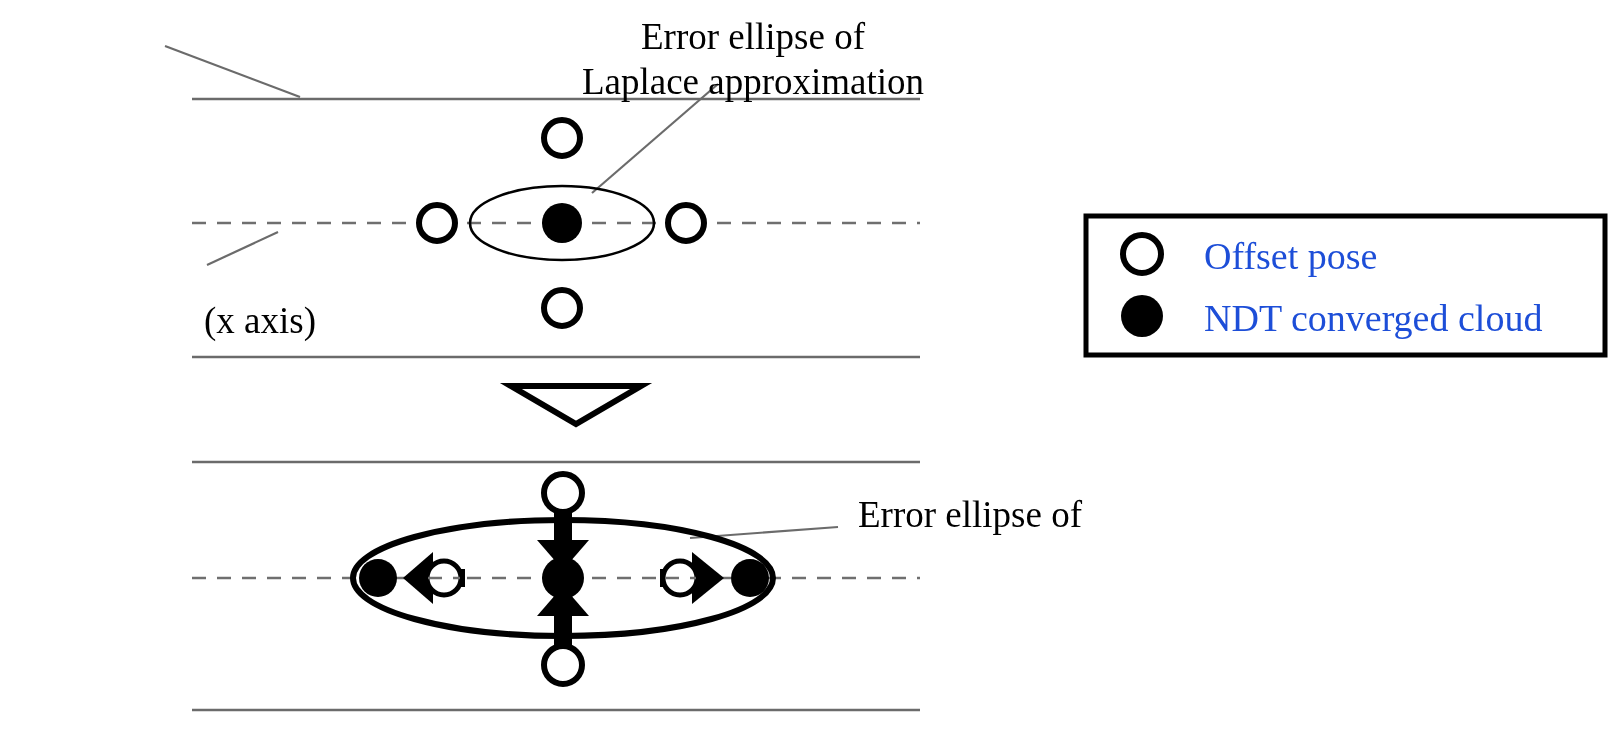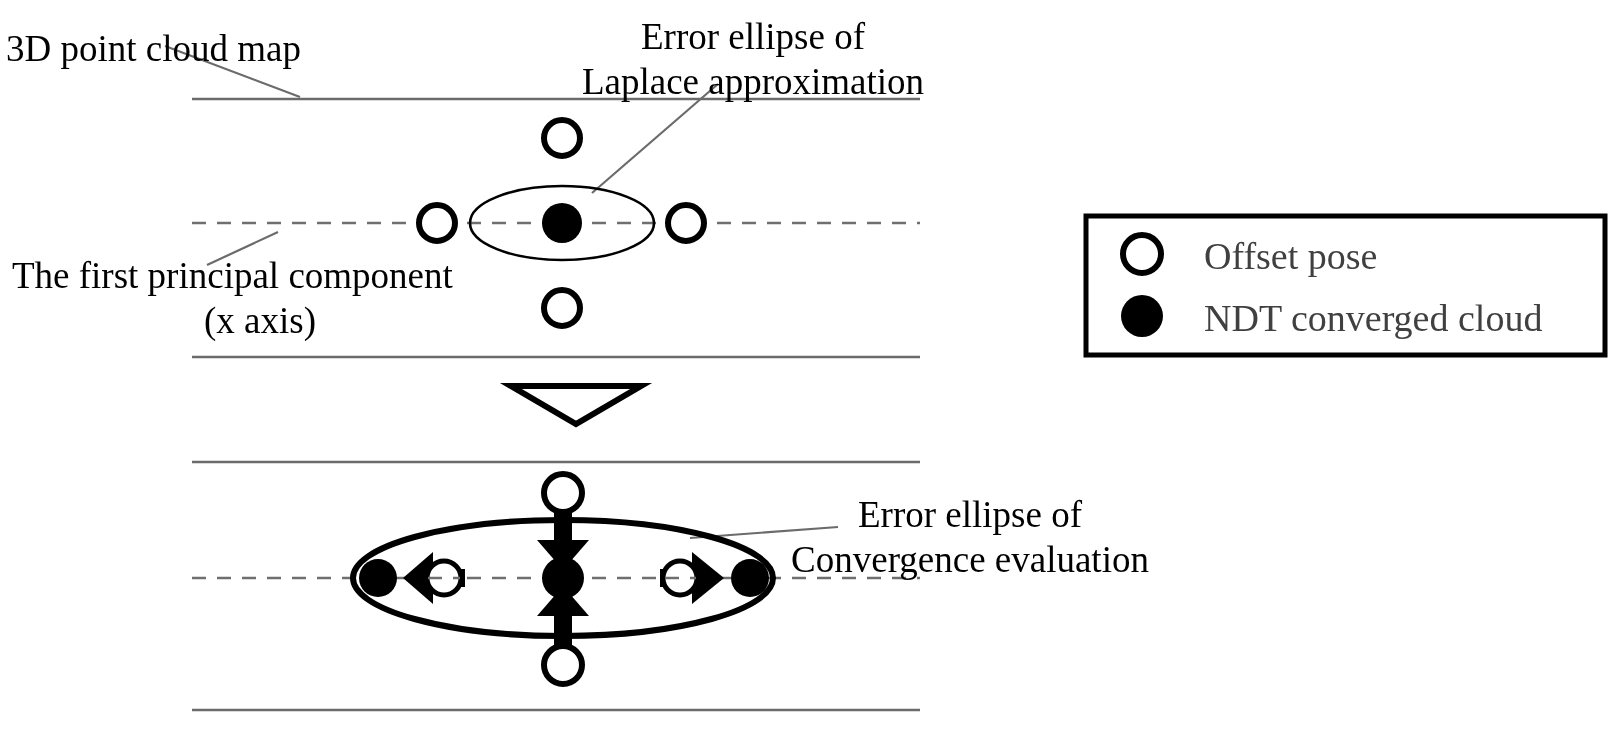--- a/index.html
+++ b/index.html
@@ -27,21 +27,21 @@
     color: #000000;
     font-family: "Liberation Serif", "DejaVu Serif", serif;
     white-space: pre;
     line-height: 1.12;
   }
   .lbl-center { text-align: center; margin-top: 16px; }
   .lbl-left { text-align: left; }
   .legend-text {
     position: absolute;
     font-family: "Liberation Serif", "DejaVu Serif", serif;
-    color: #404040;
+    color: #1d4ed8;
     white-space: pre;
   }
 </style>
 </head>
 <body>
 
 <div id="canvas">
 
   <svg class="layer" viewBox="0 0 1613 739">
     <defs>
@@ -126,31 +126,28 @@
       <line x1="665" y1="578" x2="696" y2="578" stroke="#6f6f6f" stroke-width="2.6" stroke-dasharray="14 11"></line>
     </g>
 
     <g>
       <rect x="1086" y="216" width="519" height="139" fill="#ffffff" stroke="#000000" stroke-width="5"></rect>
       <circle cx="1142" cy="254" r="19" fill="#ffffff" stroke="#000000" stroke-width="6"></circle>
       <circle cx="1142" cy="316" r="21" fill="#000000"></circle>
     </g>
   </svg>
 
-  <div class="lbl lbl-left" style="left:6px; top:28px; font-size:37px;">3D point cloud map</div>
 
   <div class="lbl lbl-center" style="left:558px; top:0px; width:390px; font-size:37px;">Error ellipse of</div>
 
   <div class="lbl lbl-center" style="left:558px; top:45px; width:390px; font-size:37px;">Laplace approximation</div>
 
-  <div class="lbl lbl-left" style="left:12px; top:255px; font-size:37px;">The first principal component</div>
 
   <div class="lbl lbl-left" style="left:188px; top:300px; font-size:37px;margin-left:16px;">(x axis)</div>
 
   <div class="lbl lbl-center" style="left:790px; top:478px; width:360px; font-size:37px;">Error ellipse of</div>
 
-  <div class="lbl lbl-center" style="left:790px; top:523px; width:360px; font-size:37px;">Convergence evaluation</div>
 
   <div class="legend-text" style="left:1204px; top:234px; font-size:38px;">Offset pose</div>
 
   <div class="legend-text" style="left:1204px; top:296px; font-size:38px;">NDT converged cloud</div>
 
 </div>
 
 </body></html>

